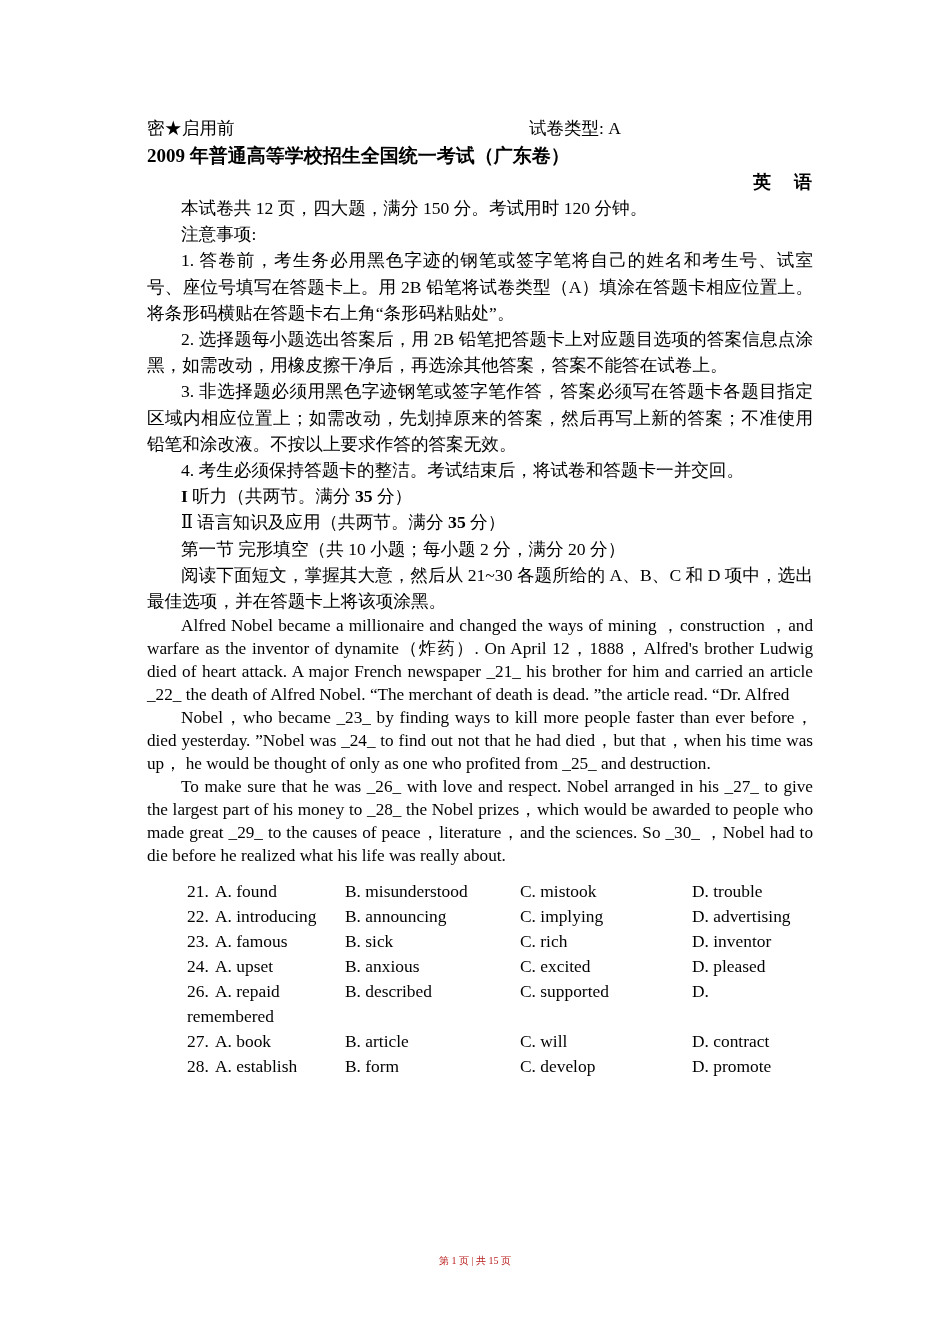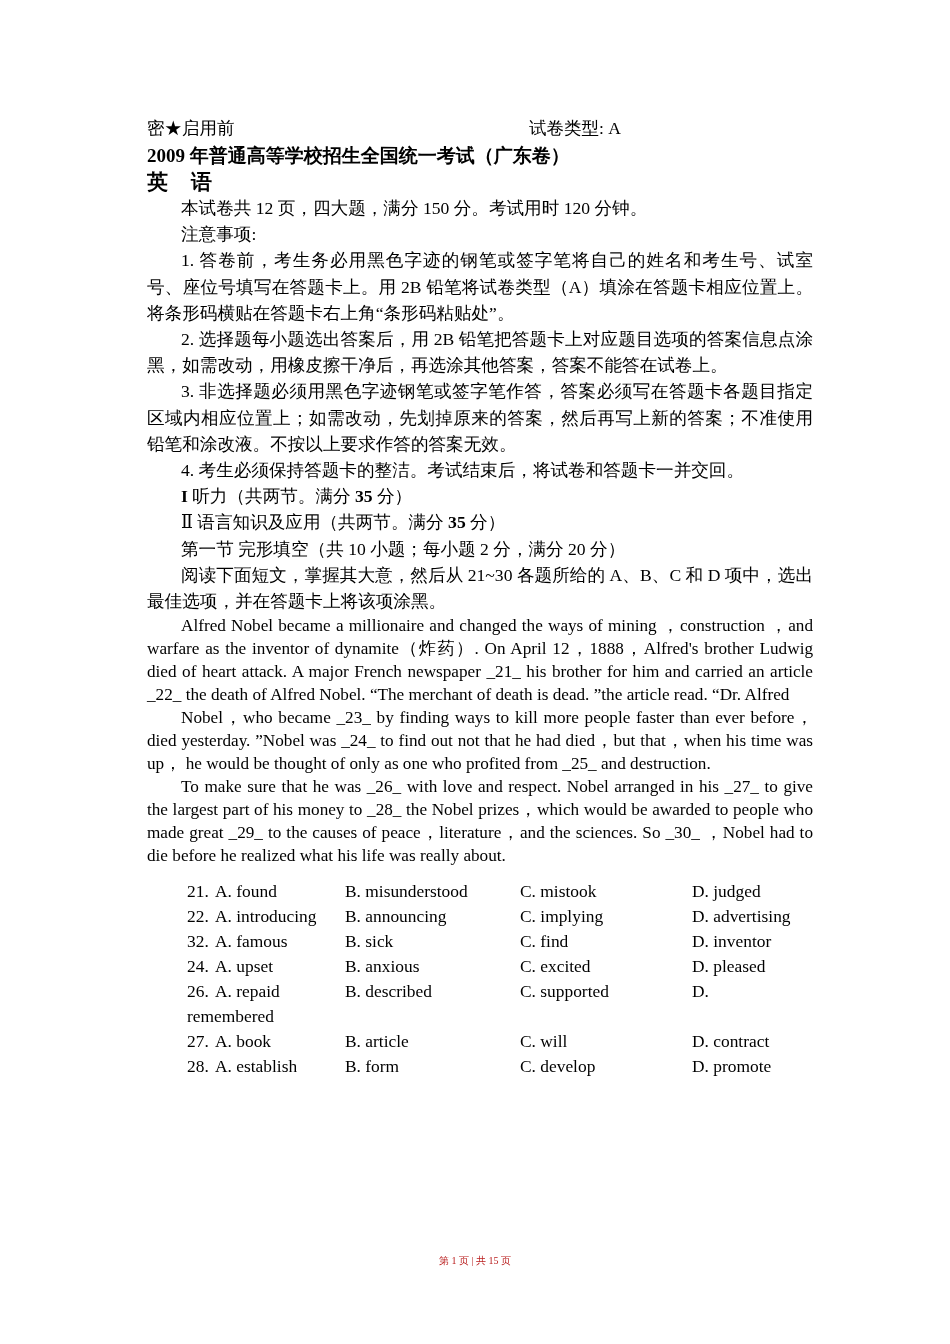--- a/index.html
+++ b/index.html
@@ -49,22 +49,22 @@
 
   
   .doc-title {
     font-size: 19px;
     font-weight: bold;
     line-height: 27px;
     margin-top: 1px;
     white-space: nowrap;
   }
   .doc-subject {
-    text-align: left;
-    font-size: 21px;
+    text-align: right;
+    font-size: 18px;
     font-weight: bold;
     line-height: 26px;
     letter-spacing: 1px;
   }
   .doc-subject .gap { display: inline-block; width: 22px; }
 
   
   .p {
     font-size: 17.6px;
     line-height: 26.2px;
@@ -157,36 +157,36 @@
     <p class="p en indent">Nobel，who became _23_ by finding ways to kill more people faster than ever before，died yesterday. ”Nobel was _24_ to find out not that he had died，but that，when his time was up， he would be thought of only as one who profited from _25_ and destruction.</p>
     <p class="p en indent">To make sure that he was _26_ with love and respect. Nobel arranged in his _27_ to give the largest part of his money to _28_ the Nobel prizes，which would be awarded to people who made great _29_ to the causes of peace，literature，and the sciences. So _30_ ，Nobel had to die before he realized what his life was really about.</p>
 
     <div class="options">
 
       <div class="opt-row">
         <span class="c-num">21.</span>
         <span class="c-a">A. found</span>
         <span class="c-b">B. misunderstood</span>
         <span class="c-c">C. mistook</span>
-        <span class="c-d">D. judged</span>
+        <span class="c-d">D. trouble</span>
       </div>
 
       <div class="opt-row">
         <span class="c-num">22.</span>
         <span class="c-a">A. introducing</span>
         <span class="c-b">B. announcing</span>
         <span class="c-c">C. implying</span>
         <span class="c-d">D. advertising</span>
       </div>
 
       <div class="opt-row">
-        <span class="c-num">32.</span>
+        <span class="c-num">23.</span>
         <span class="c-a">A. famous</span>
         <span class="c-b">B. sick</span>
-        <span class="c-c">C. find</span>
+        <span class="c-c">C. rich</span>
         <span class="c-d">D. inventor</span>
       </div>
 
       <div class="opt-row">
         <span class="c-num">24.</span>
         <span class="c-a">A. upset</span>
         <span class="c-b">B. anxious</span>
         <span class="c-c">C. excited</span>
         <span class="c-d">D. pleased</span>
       </div>

